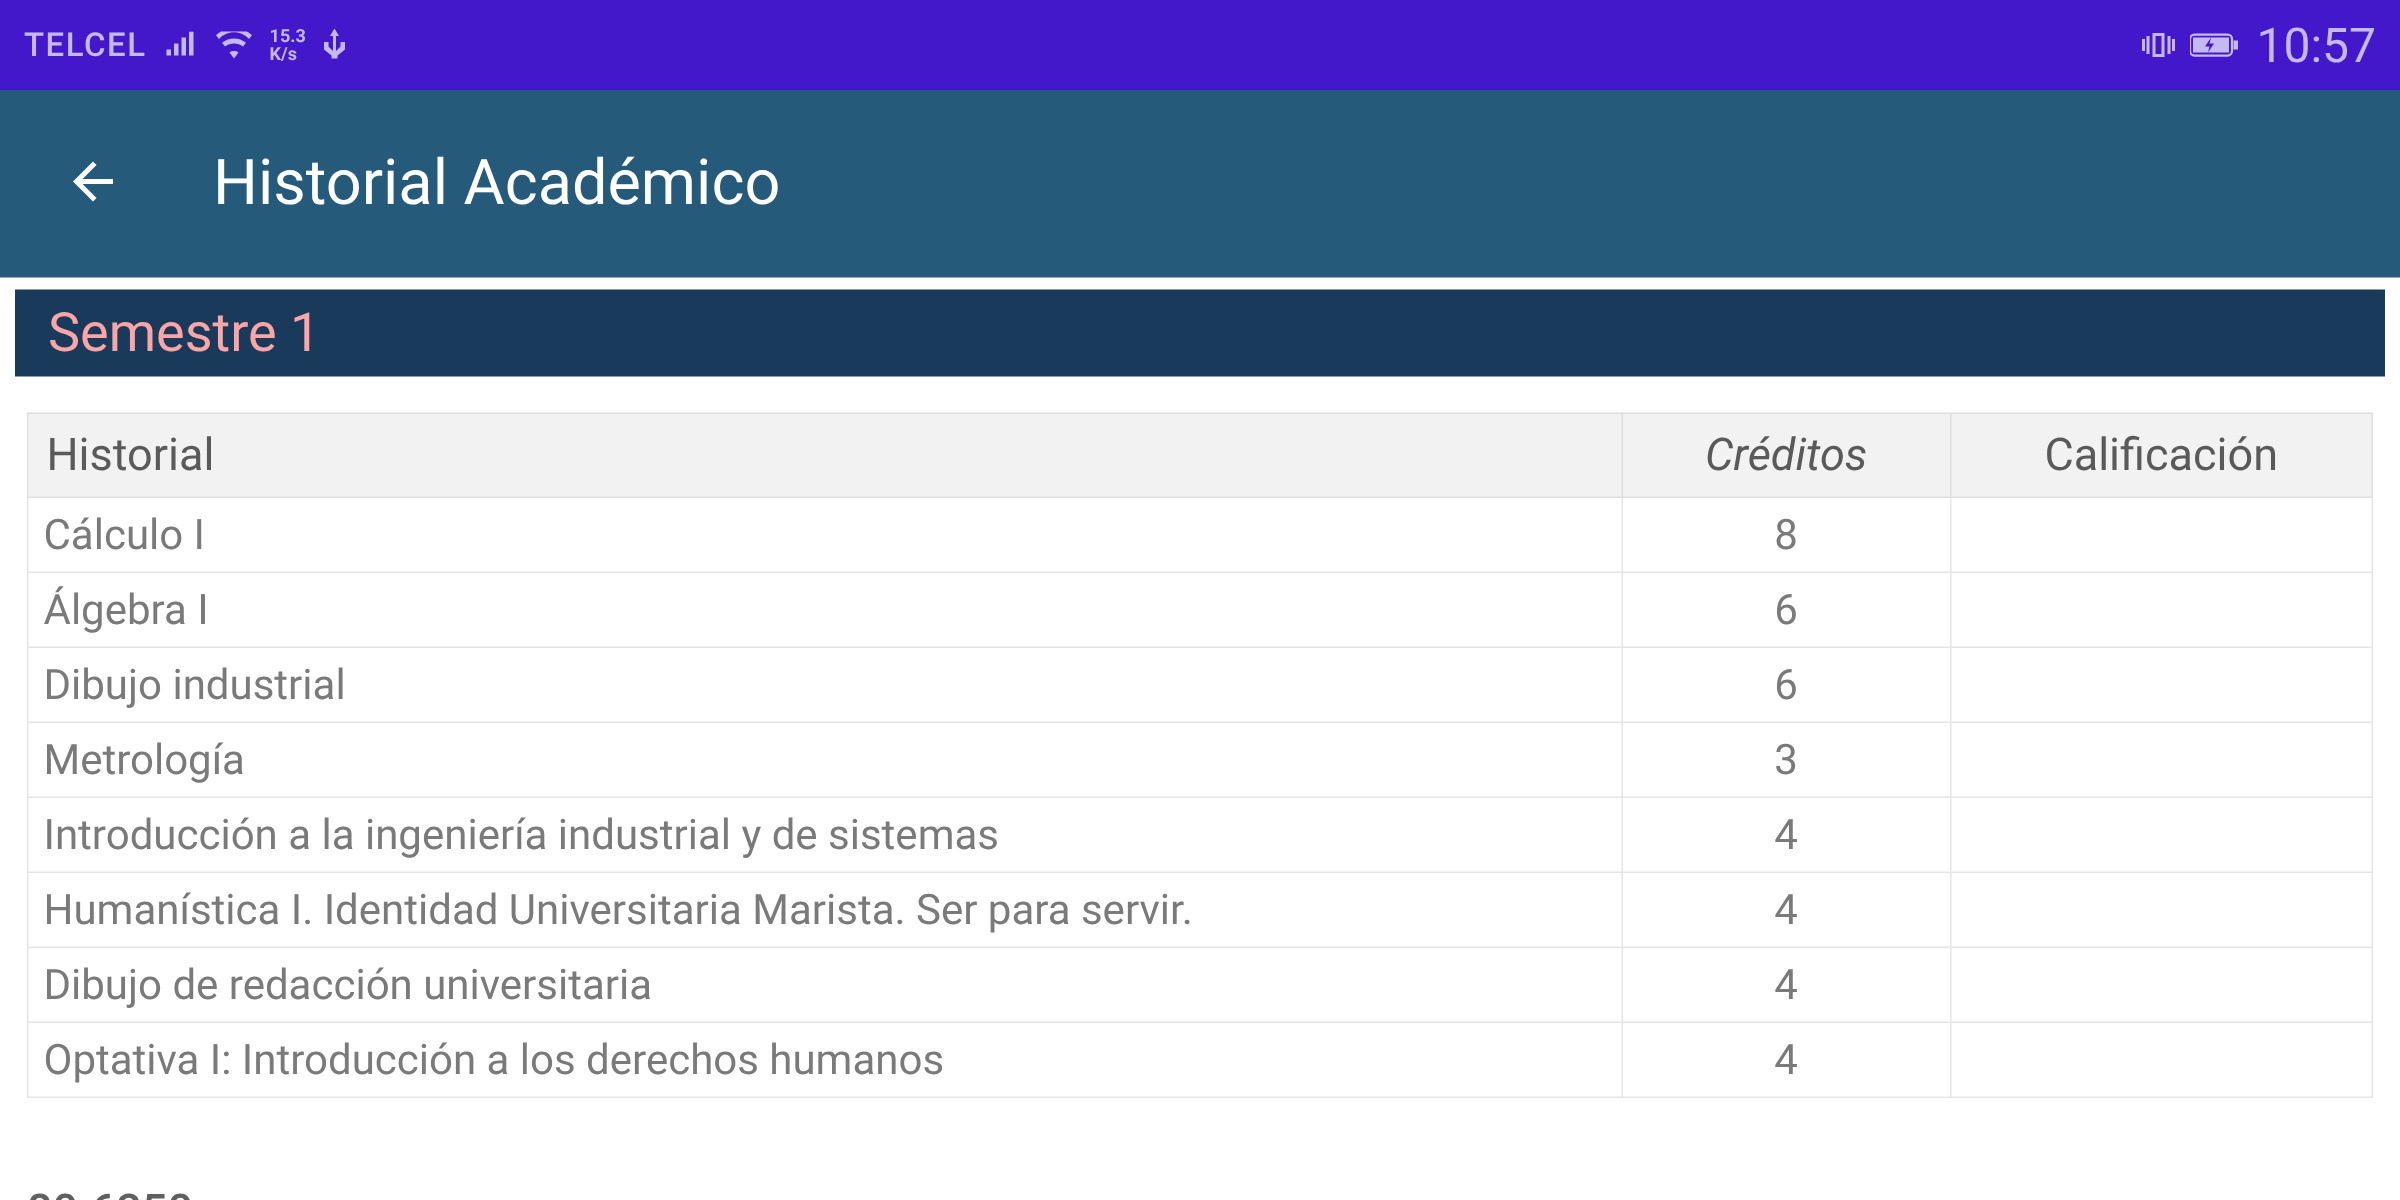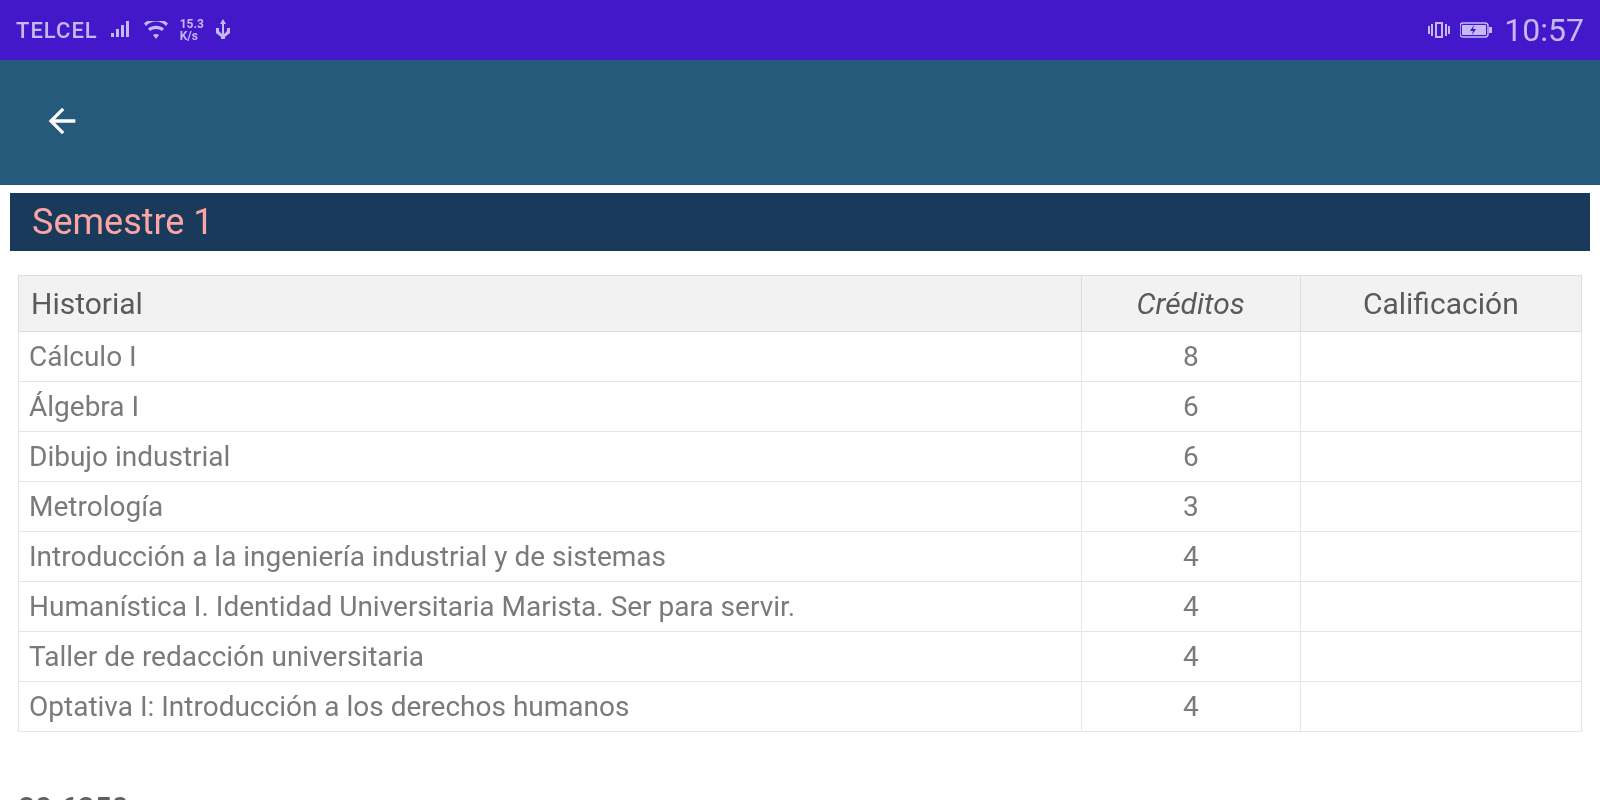--- a/index.html
+++ b/index.html
@@ -180,20 +180,21 @@
     <span class="clock">10:57</span>
   </div>
 </div>
 
 <div class="app-bar">
   <span class="back-arrow">
     <svg width="40" height="40" viewBox="0 0 24 24">
         <path fill="#fff" d="M20 11H7.83l5.59-5.59L12 4l-8 8 8 8 1.41-1.41L7.83 13H20v-2z"></path>
       </svg>
   </span>
+  <span class="app-title">Historial Académico</span>
 </div>
 
 <div class="section-header">
   <span class="section-title">Semestre 1</span>
 </div>
 
 <div class="table-container">
   <table>
     <thead>
       <tr>
@@ -227,21 +228,21 @@
           <td>Introducción a la ingeniería industrial y de sistemas</td>
           <td class="center">4</td>
           <td class="center"></td>
         </tr>
         <tr>
           <td>Humanística I. Identidad Universitaria Marista. Ser para servir.</td>
           <td class="center">4</td>
           <td class="center"></td>
         </tr>
         <tr>
-          <td>Taller de redacción universitaria</td>
+          <td>Dibujo de redacción universitaria</td>
           <td class="center">4</td>
           <td class="center"></td>
         </tr>
         <tr>
           <td>Optativa I: Introducción a los derechos humanos</td>
           <td class="center">4</td>
           <td class="center"></td>
         </tr>
       </tbody>
   </table>

